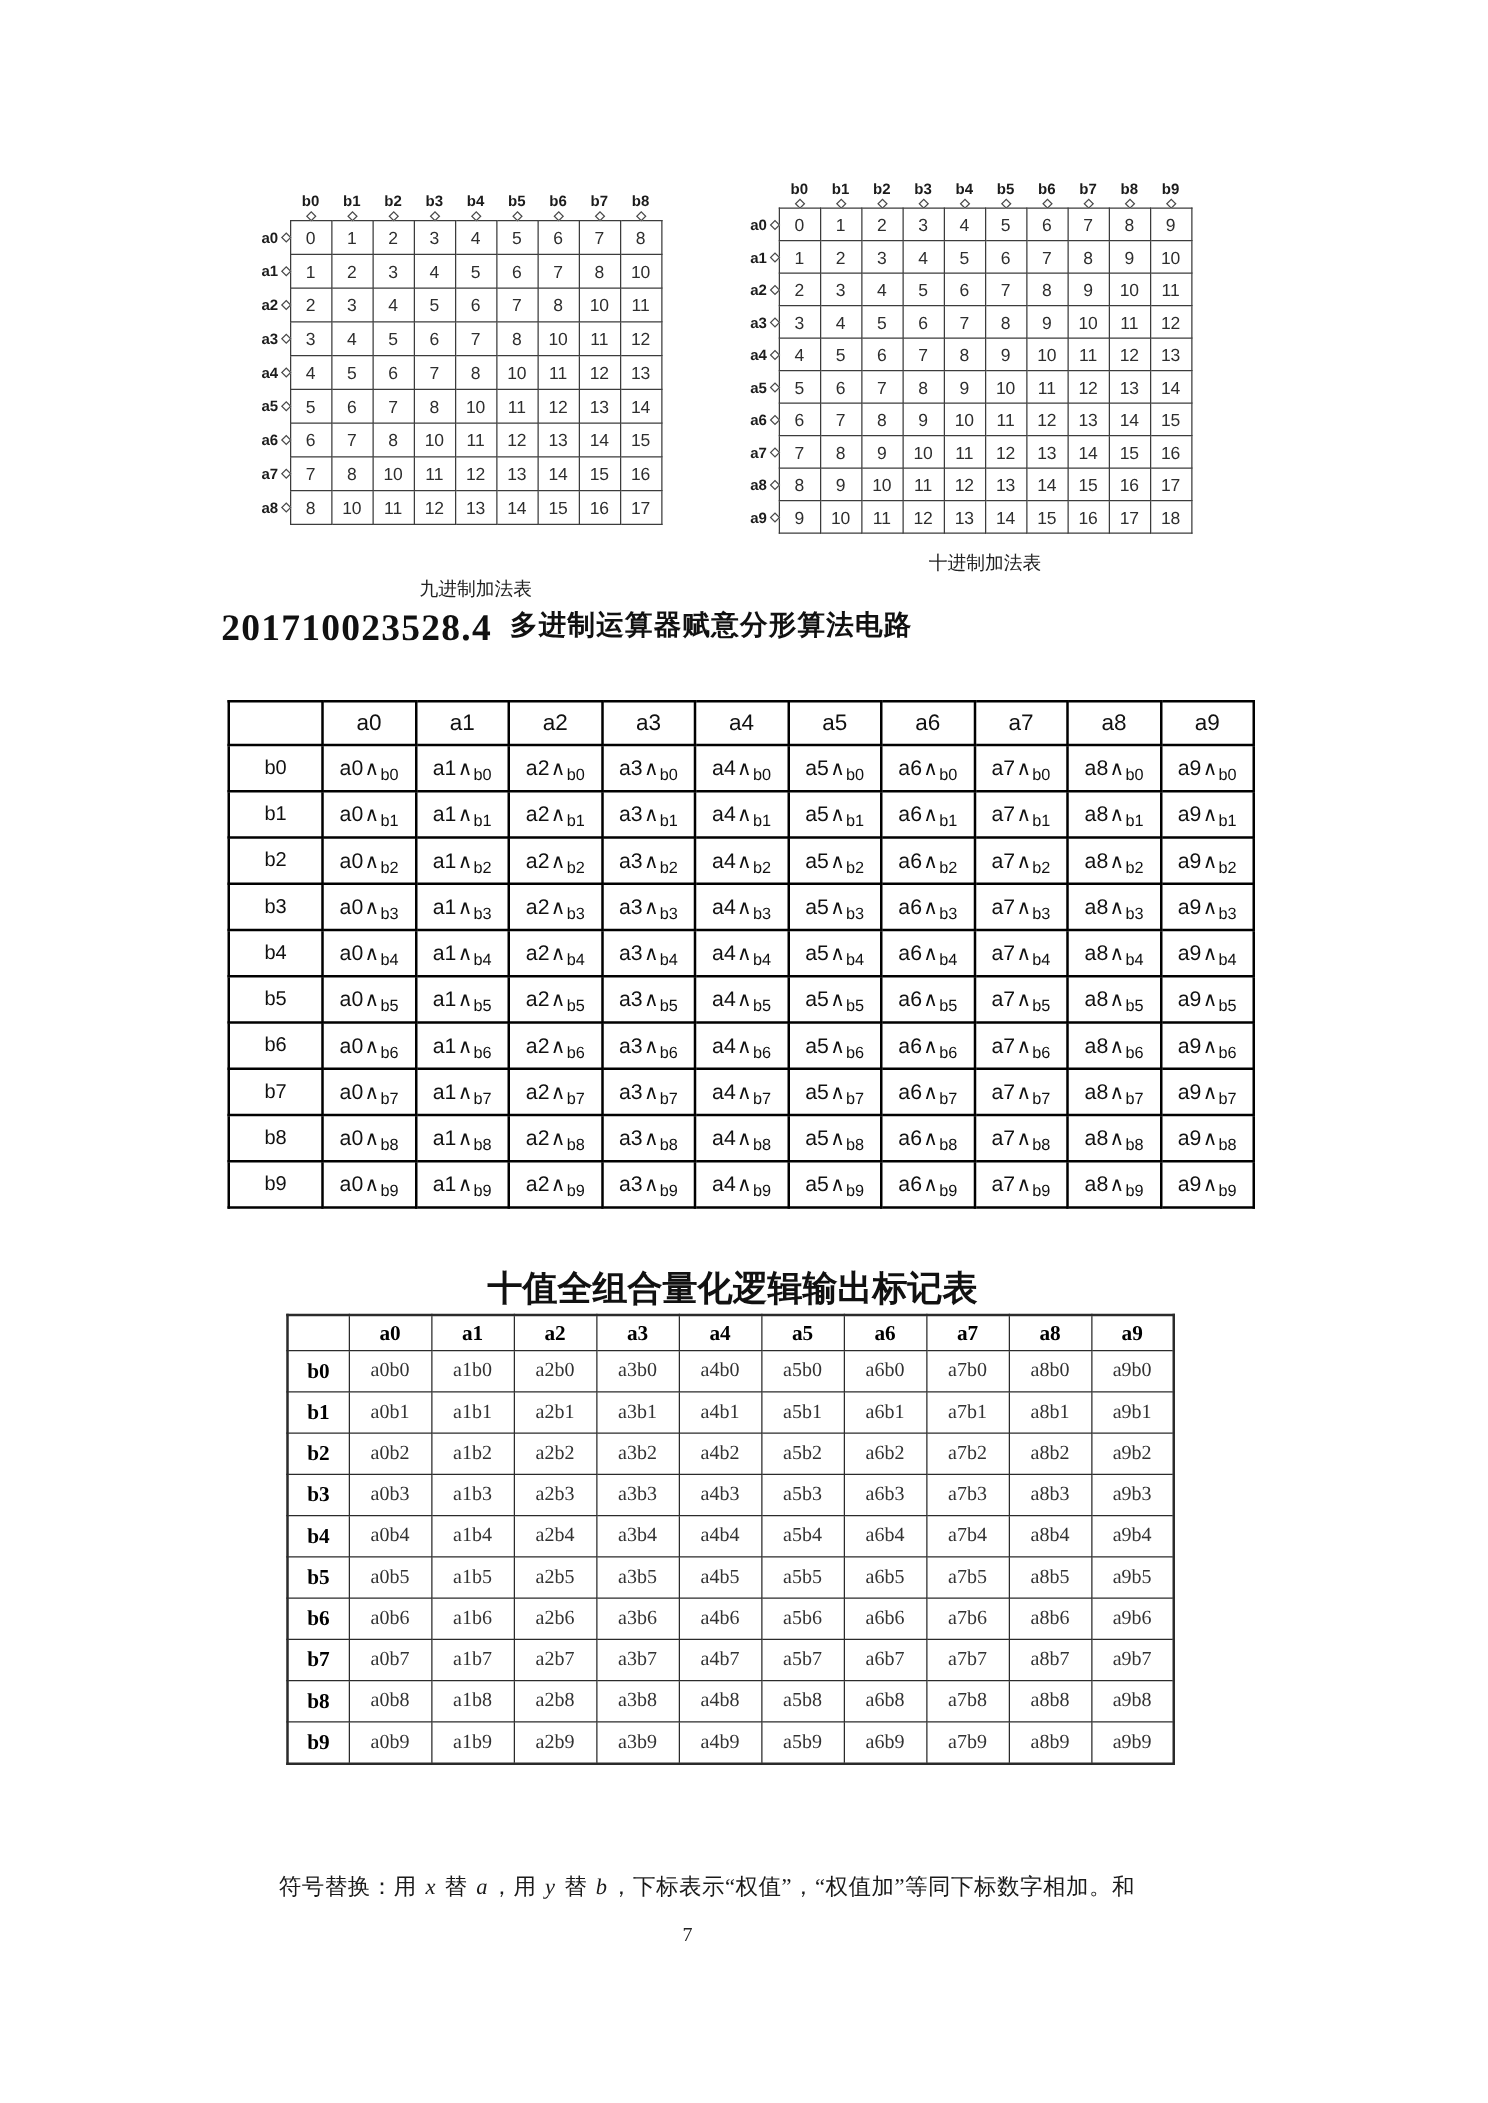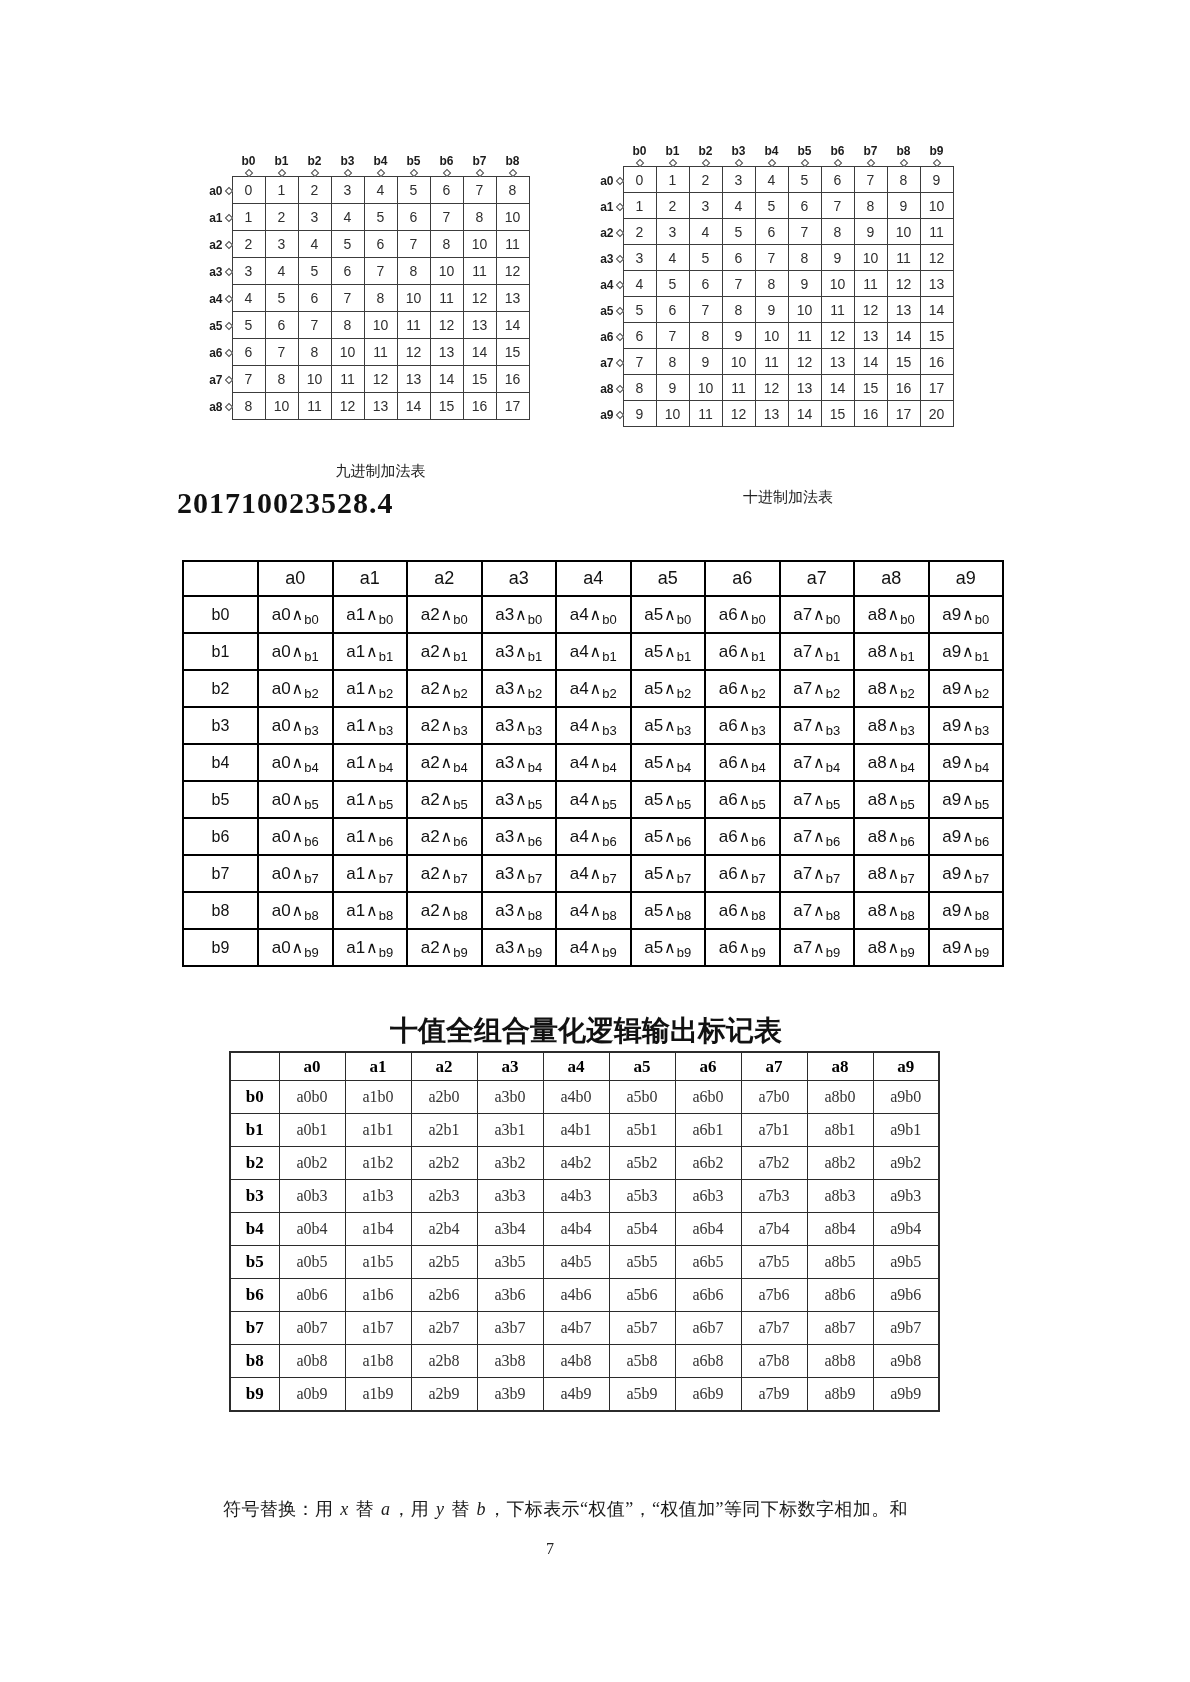--- a/index.html
+++ b/index.html
@@ -388,30 +388,31 @@
             <td class="rhead"><span class="hlbl">a9</span><span class="pin pin-r"></span></td>
             <td class="cell">9</td>
             <td class="cell">10</td>
             <td class="cell">11</td>
             <td class="cell">12</td>
             <td class="cell">13</td>
             <td class="cell">14</td>
             <td class="cell">15</td>
             <td class="cell">16</td>
             <td class="cell">17</td>
-            <td class="cell">20</td>
+            <td class="cell">18</td>
           </tr>
         </tbody>
       </table>
     </div>
 
   <div class="caption" style="left:232px;width:297px;top:462px;">九进制加法表</div>
-  <div class="caption" style="left:623px;width:330px;top:488px;">十进制加法表</div>
+  <div class="caption" style="left:623px;width:330px;top:441px;">十进制加法表</div>
 
   <div class="patent-no">201710023528.4</div>
+  <div class="patent-title">多进制运算器赋意分形算法电路</div>
 
   <table id="andtab" class="andtab">
       <colgroup>
         <col style="width: 75px;">
         <col style="width: 74.5px;">
         <col style="width: 74.5px;">
         <col style="width: 74.5px;">
         <col style="width: 74.5px;">
         <col style="width: 74.5px;">
         <col style="width: 74.5px;">

